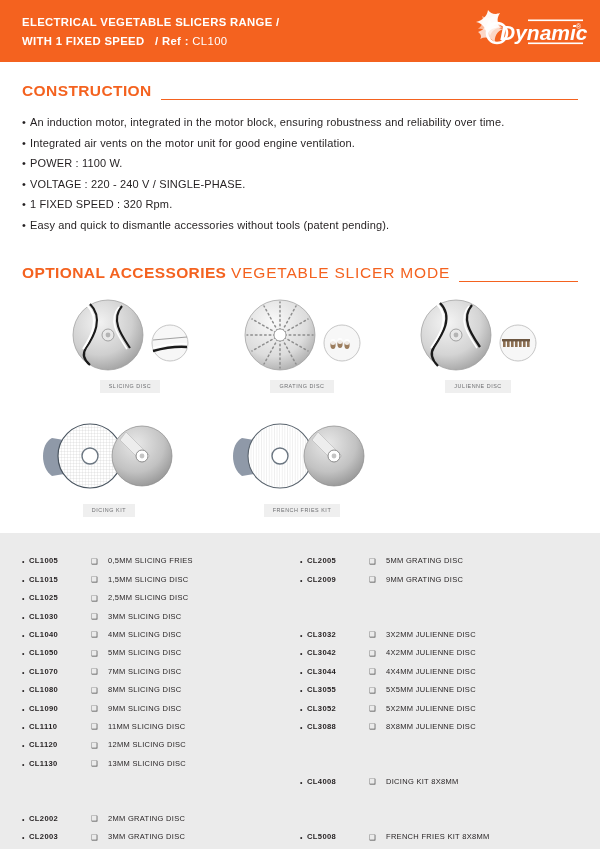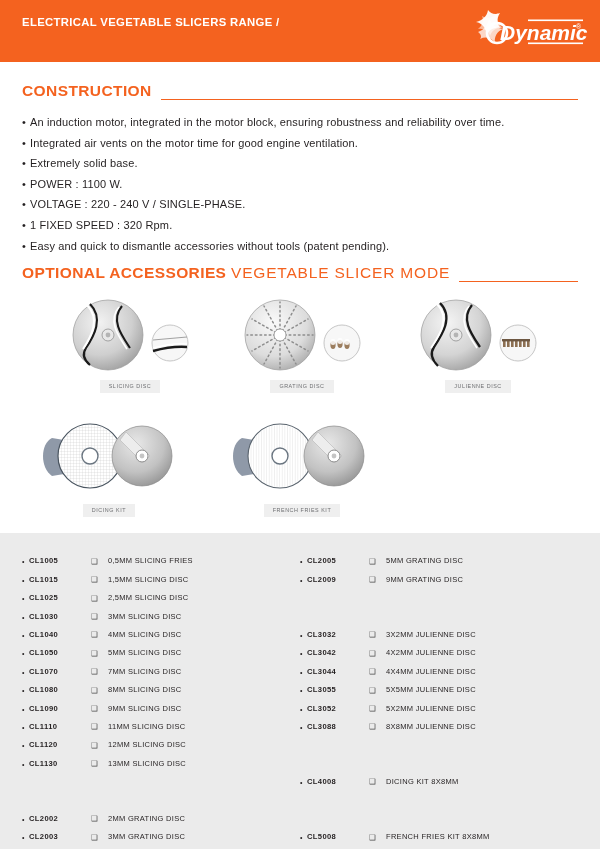--- a/index.html
+++ b/index.html
@@ -84,20 +84,26 @@
   .code-desc { font-size: 7.5px; color: #231f20; letter-spacing: 0.3px; }
 </style>
 </head>
 <body>
 
 <div class="page">
 
   <div class="header">
     <div class="header-title">
       <span>ELECTRICAL VEGETABLE SLICERS RANGE /</span>
+      <span class="line2">
+        <span>WITH 1 FIXED SPEED</span>
+        &nbsp;
+        <span class="ref-label">/ Ref :</span>
+        <span class="ref-value">CL100</span>
+      </span>
     </div>
 
     <div class="logo">
       <svg width="118" height="46" viewBox="0 0 118 46">
         <g fill="#ffffff">
 
           <path d="M30 4 C26 10 27 16 31 19 C25 18 19 20 17 26 C16 19 12 14 6 13 C13 11 17 7 18 1 C21 5 25 6 30 4 Z" opacity="0.95"></path>
           <path d="M8 20 C14 19 19 22 20 27 C22 21 27 18 33 19 C28 15 26 10 28 4 C23 9 17 10 12 7 C14 12 12 17 8 20 Z" opacity="0.55"></path>
           <path d="M10 30 C16 27 22 29 25 34 C24 28 27 22 33 20 C26 19 21 15 19 9 C18 16 14 21 8 23 C11 25 12 28 10 30 Z" opacity="0.75"></path>
           <circle cx="27" cy="24" r="10" fill="none" stroke="#ffffff" stroke-width="2.6"></circle>
@@ -114,24 +120,21 @@
   <div class="sec" id="sec-construction">
     <span class="sec-title">CONSTRUCTION</span>
     <span class="sec-rule"></span>
   </div>
 
   <div class="bullets">
     <div class="bullet">
       <span class="dot">•</span><span>An induction motor, integrated in the motor block, ensuring robustness and reliability over time.</span>
     </div>
     <div class="bullet">
-      <span class="dot">•</span><span>Integrated air vents on the motor time for good engine ventilation.</span>
-    </div>
-    <div class="bullet">
-      <span class="dot">•</span><span>Extremely solid base.</span>
+      <span class="dot">•</span><span>Integrated air vents on the motor unit for good engine ventilation.</span>
     </div>
     <div class="bullet">
       <span class="dot">•</span><span>POWER : 1100 W.</span>
     </div>
     <div class="bullet">
       <span class="dot">•</span><span>VOLTAGE : 220 - 240 V  / SINGLE-PHASE.</span>
     </div>
     <div class="bullet">
       <span class="dot">•</span><span>1 FIXED SPEED : 320 Rpm.</span>
     </div>

